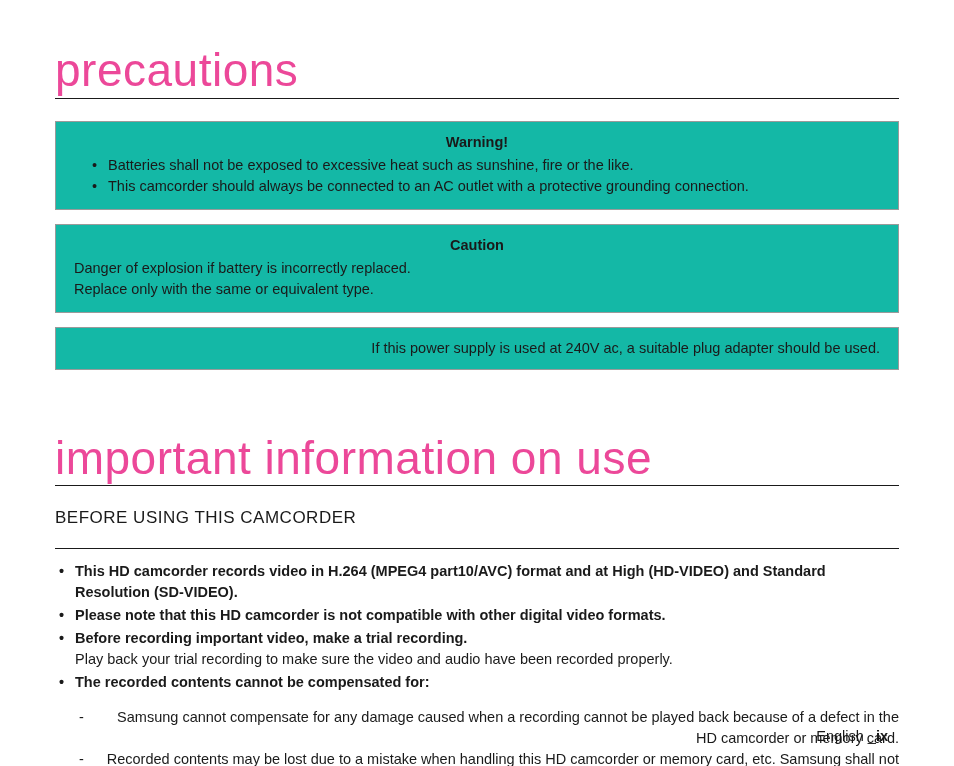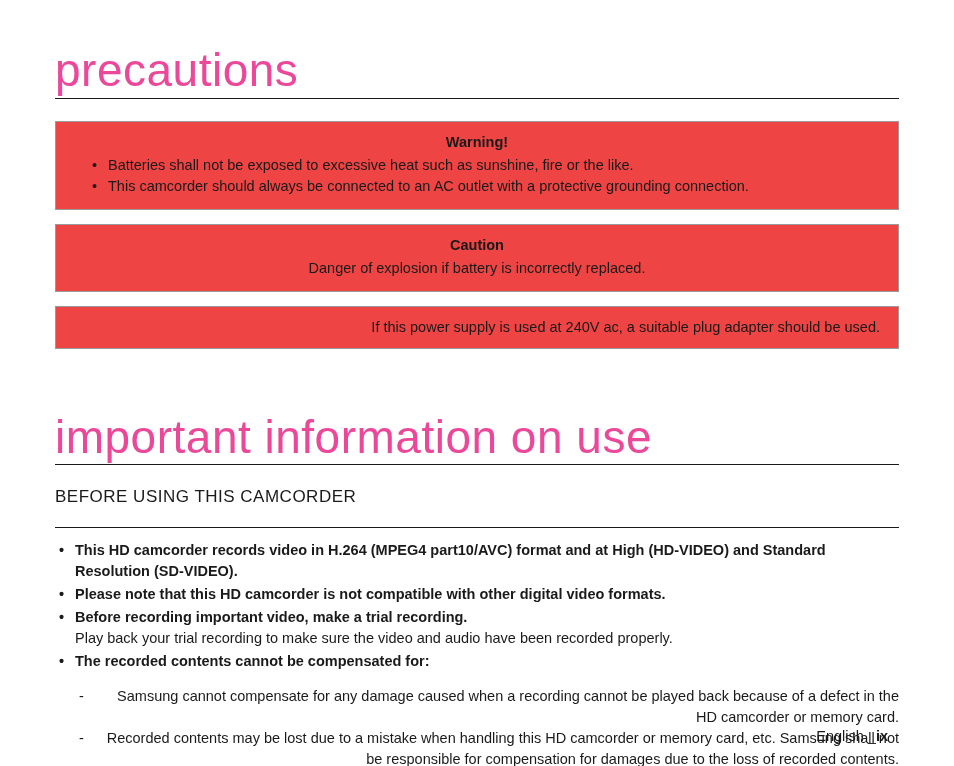--- a/index.html
+++ b/index.html
@@ -19,32 +19,32 @@
     letter-spacing: 0.5px;
     color: #ec4899;
     border-bottom: 1.5px solid #1a1a1a;
     padding-bottom: 2px;
     margin-bottom: 22px;
     line-height: 1.1;
   }
   .heading-large.second { margin-top: 63px; }
   .info-box {
     border: 1px solid #9a9a9a;
-    background: #ef4444;
+    background: #14b8a6;
     padding: 10px 18px 12px 18px;
     margin-bottom: 14px;
     font-size: 14.5px;
     line-height: 1.45;
   }
   .info-box .title {
     font-weight: bold;
     text-align: center;
     margin-bottom: 2px;
   }
-  .info-box .centered { text-align: center; }
+  .info-box .centered { text-align: left; }
   .info-box ul { list-style: none; }
   .info-box ul li {
     padding-left: 34px;
     position: relative;
   }
   .info-box ul li::before {
     content: "•";
     position: absolute;
     left: 18px;
     top: 0;
@@ -113,20 +113,21 @@
   <div class="title">Warning!</div>
   <ul>
     <li>Batteries shall not be exposed to excessive heat such as sunshine, fire or the like.</li>
     <li>This camcorder should always be connected to an AC outlet with a protective grounding connection.</li>
   </ul>
 </div>
 
 <div class="info-box">
   <div class="title">Caution</div>
   <div class="centered">Danger of explosion if battery is incorrectly replaced.</div>
+  <div class="centered">Replace only with the same or equivalent type.</div>
 </div>
 
 <div class="info-box single-line">
   <span>If this power supply is used at 240V ac, a suitable plug adapter should be used.</span>
 </div>
 
 <h1 class="heading-large second">important information on use</h1>
 
 <div class="subheading">BEFORE USING THIS CAMCORDER</div>
 

